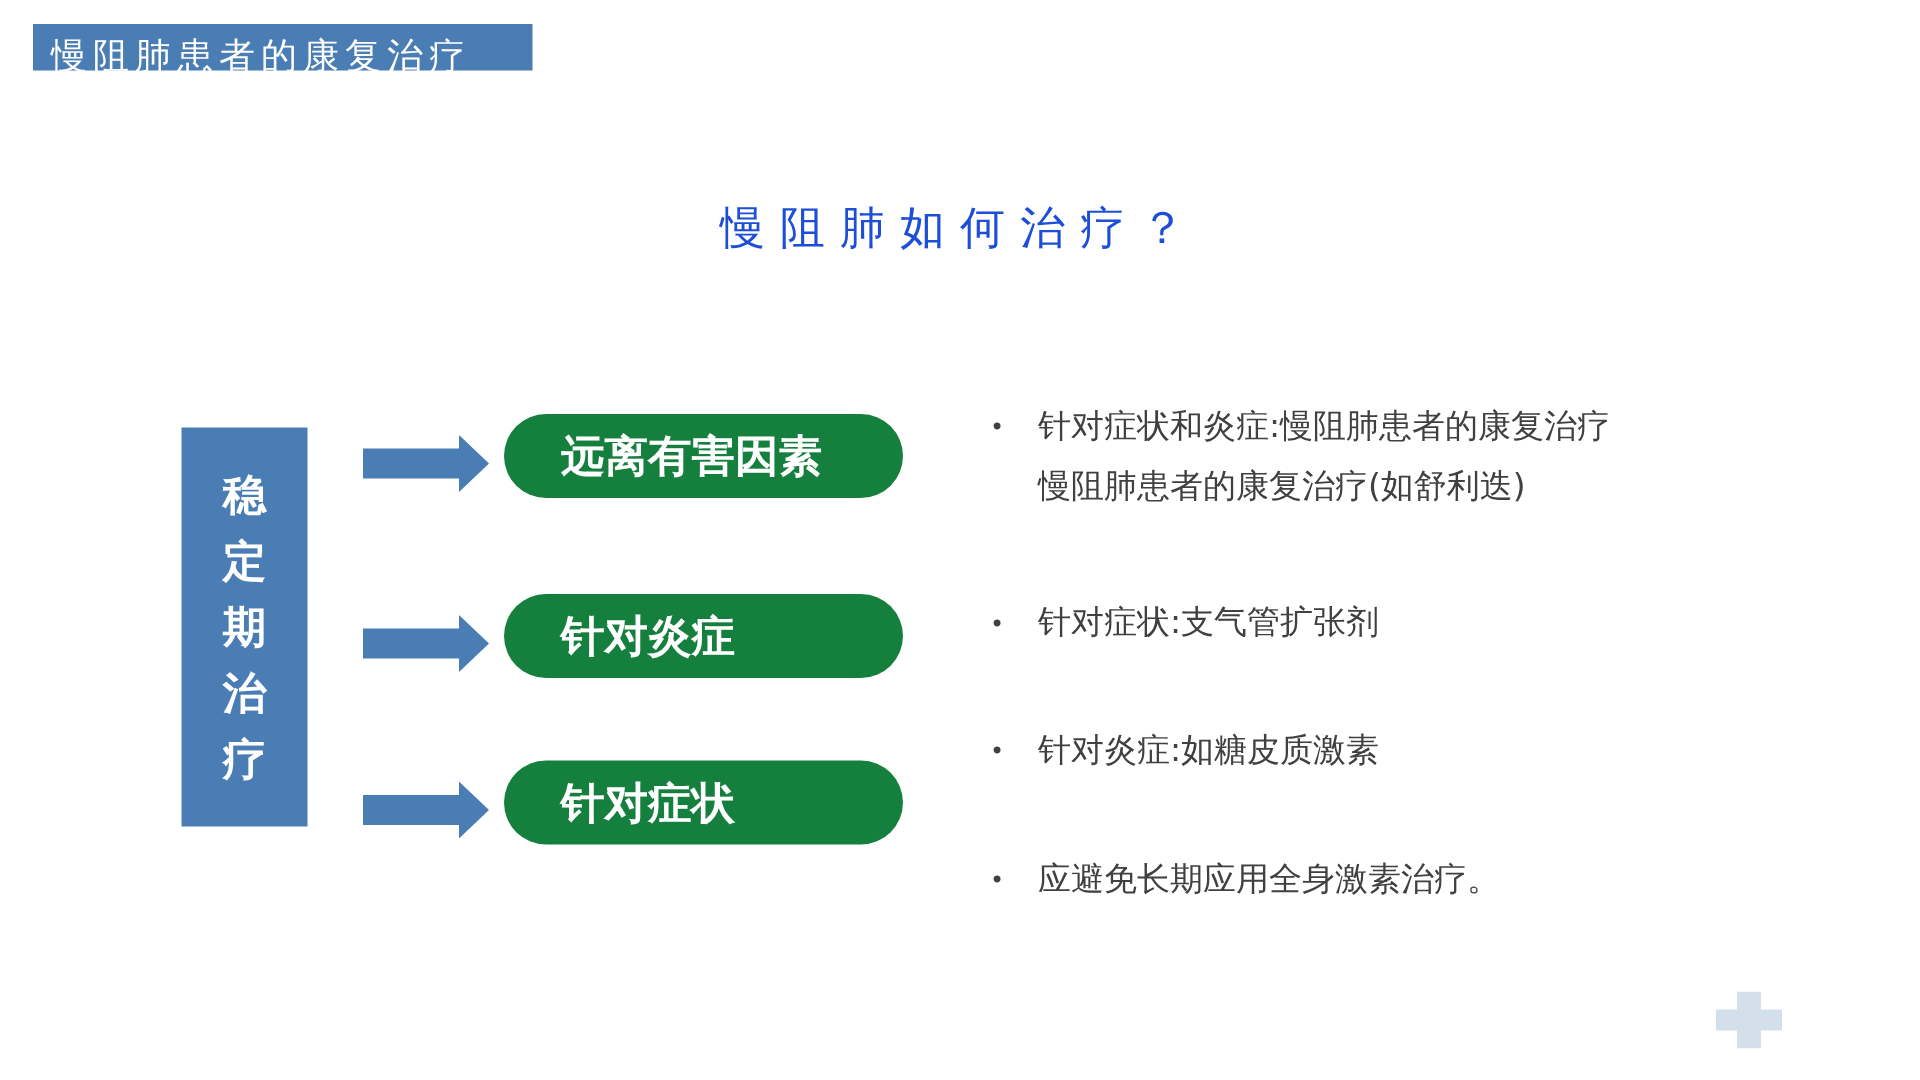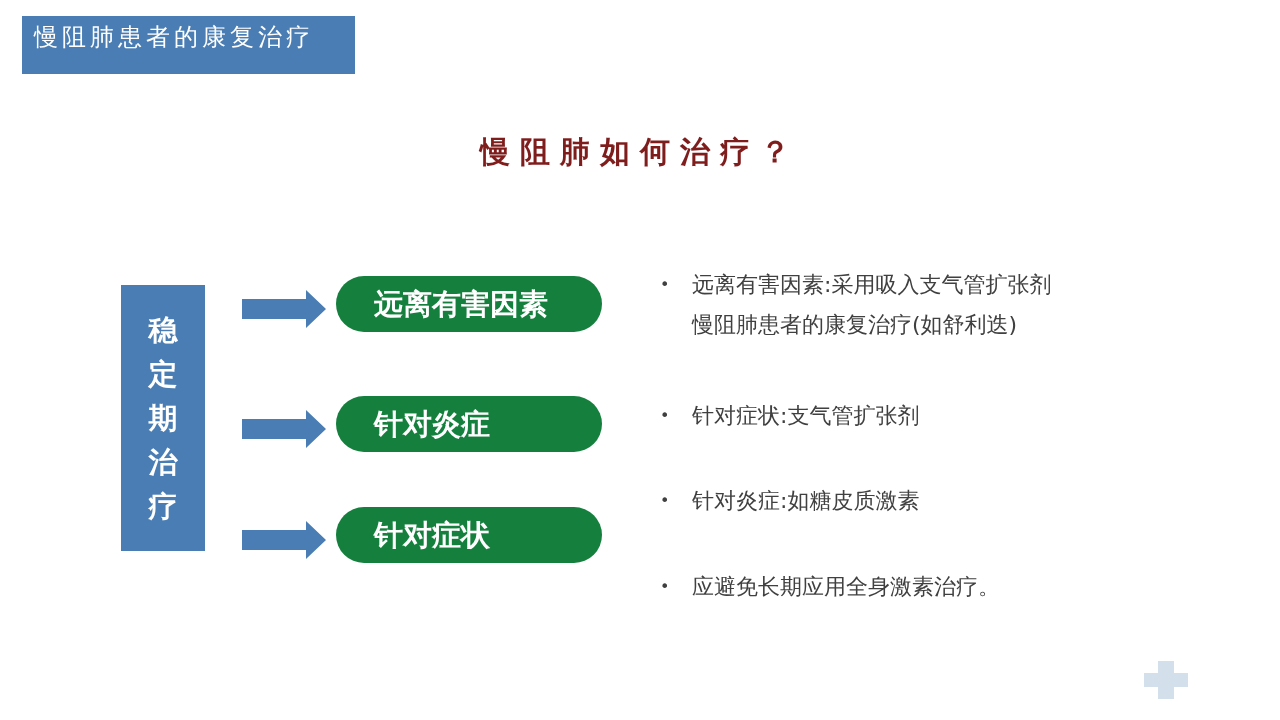--- a/index.html
+++ b/index.html
@@ -1,21 +1,21 @@
 <!DOCTYPE html>
 <html><head>
 <meta charset="utf-8">
 <style>
   html, body { margin:0; padding:0; }
   body { width:1280px; height:720px; background:#ffffff; position:relative; overflow:hidden;
          font-family:"DejaVu Sans","Liberation Sans",sans-serif; }
-  .title-tag { position:absolute; left:22px; top:16px; width:333px; height:58px; background:#4a7db3;
+  .title-tag { position:absolute; left:22px; top:16px; width:333px; height:31px; background:#4a7db3;
                color:#fff; font-size:24px; letter-spacing:4px; line-height:42px; padding-left:12px; box-sizing:border-box; white-space:nowrap; }
-  .main-title { position:absolute; left:0; width:1280px; top:132px; text-align:center; font-size:30px; font-weight:bold;
-                color:#7f1d1d; letter-spacing:10px; }
+  .main-title { position:absolute; left:0; width:1280px; top:132px; text-align:center; font-size:30px; font-weight:normal;
+                color:#1d4ed8; letter-spacing:10px; }
   .stage-box { position:absolute; left:121px; top:285px; width:84px; height:266px; background:#4a7db3; color:#fff;
                display:flex; flex-direction:column; align-items:center; justify-content:center; }
   .stage-box span { font-size:29px; font-weight:bold; line-height:44px; display:block; }
   .arrow { position:absolute; left:242px; width:84px; height:38px; }
   .pill { position:absolute; left:336px; width:266px; height:56px; border-radius:28px; background:#15803d; color:#fff;
           font-size:29px; font-weight:bold; line-height:56px; box-sizing:border-box; padding-left:38px; white-space:nowrap; }
   .bullet { position:absolute; left:660px; font-size:22px; color:#404040; line-height:40px; }
   .bullet .dot { position:absolute; left:0; top:0; font-size:16px; }
   .bullet .txt { display:block; margin-left:32px; white-space:nowrap; }
   .plus { position:absolute; }
@@ -52,21 +52,21 @@
 </div>
 <div class="pill" style="top:396px">
   <span>针对炎症</span>
 </div>
 <div class="pill" style="top:507px">
   <span>针对症状</span>
 </div>
 
 <div class="bullet" style="top:265px">
   <span class="dot">•</span>
-  <span class="txt">远离有害因素:采用吸入支气管扩张剂</span>
+  <span class="txt">针对症状和炎症:慢阻肺患者的康复治疗</span>
   <span class="txt">慢阻肺患者的康复治疗(如舒利迭)</span>
 </div>
 <div class="bullet" style="top:396px">
   <span class="dot">•</span>
   <span class="txt">针对症状:支气管扩张剂</span>
 </div>
 <div class="bullet" style="top:481px">
   <span class="dot">•</span>
   <span class="txt">针对炎症:如糖皮质激素</span>
 </div>

